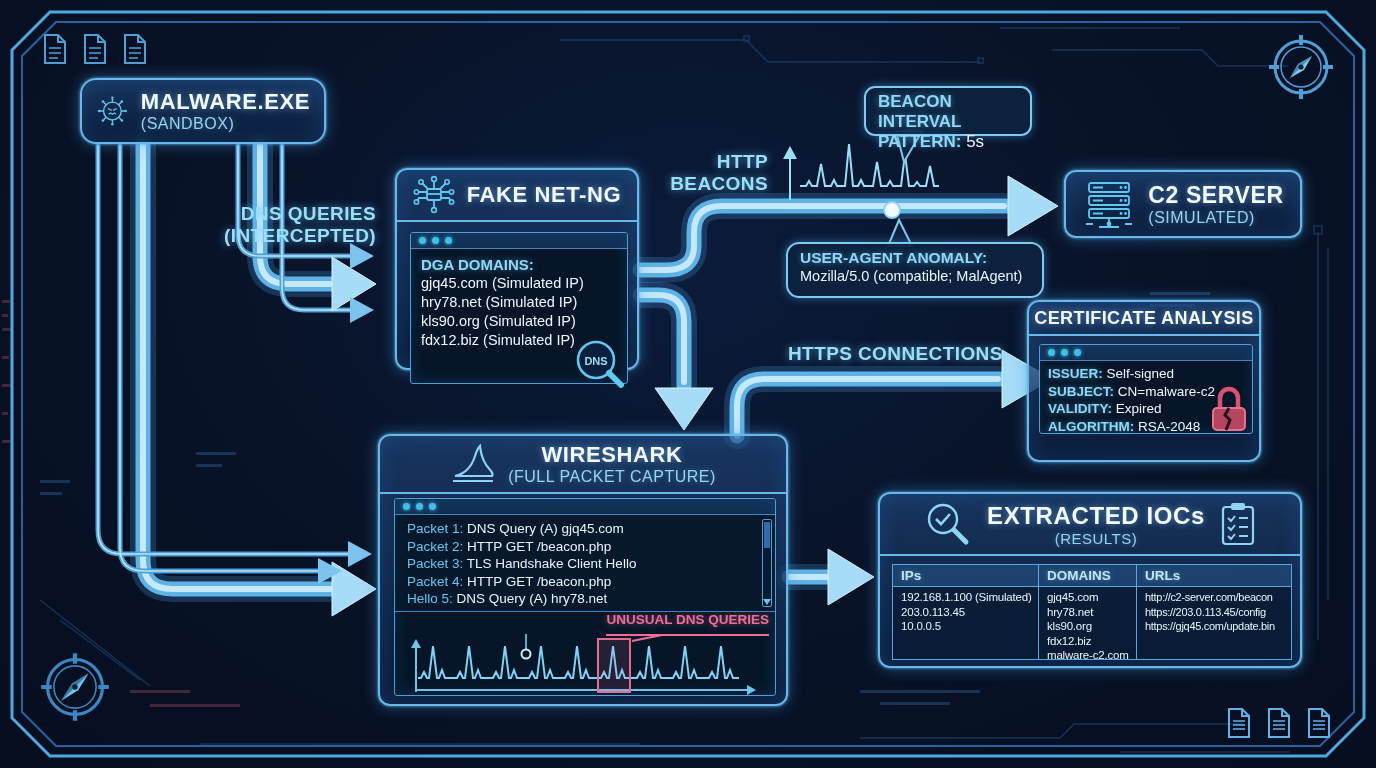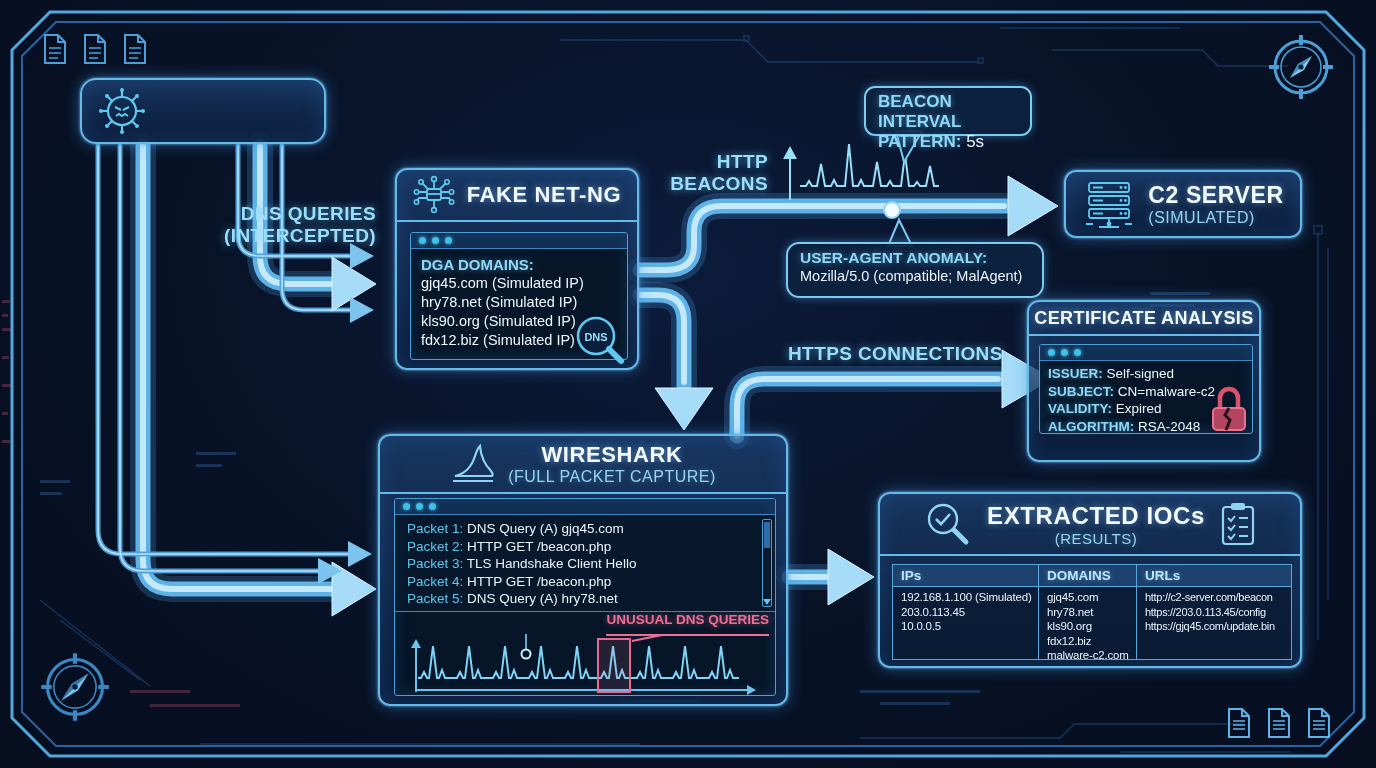--- a/index.html
+++ b/index.html
@@ -36,21 +36,21 @@
 
   
   #malware-box { left:80px; top:78px; width:246px; height:66px; border-radius:16px;
     display:flex; align-items:center; gap:12px; padding:0 14px; }
   #malware-box .ttl { font-size:22px; }
   #malware-box .sub { font-size:16px; }
 
   #fakenet-box { left:395px; top:168px; width:244px; height:202px; }
   #fakenet-header { height:52px; border-bottom:2px solid #66b9e8; }
   #fakenet-header .ttl { font-size:22px; }
-  #fakenet-win { position:absolute; left:13px; top:62px; width:218px; height:128px; }
+  #fakenet-win { position:absolute; left:13px; top:62px; width:218px; height:152px; }
   #fakenet-win .content { padding:6px 10px; font-size:14.5px; line-height:19px; }
   #fakenet-win .cy { font-size:15px; }
   #dns-badge { position:absolute; right:-4px; bottom:-12px; width:62px; height:62px; }
 
   #c2-box { left:1064px; top:170px; width:238px; height:68px;
     display:flex; align-items:center; justify-content:center; gap:12px; }
   #c2-box .ttl { font-size:23px; }
   #c2-box .sub { font-size:16px; }
 
   #cert-box { left:1027px; top:300px; width:234px; height:162px; }
@@ -302,20 +302,24 @@
           <circle cx="26" cy="47" r="2"></circle>
           <circle cx="5" cy="26" r="2"></circle>
           <circle cx="47" cy="26" r="2"></circle>
         <circle cx="11" cy="11" r="2"></circle>
           <circle cx="41" cy="11" r="2"></circle>
           <circle cx="11" cy="41" r="2"></circle>
           <circle cx="41" cy="41" r="2"></circle>
       </g>
       <path d="M19,22 l6,3 M33,22 l-6,3 M20,31 l3,-2 3,2 3,-2 3,2" stroke="#5fc8f0" stroke-width="2" fill="none"></path>
     </svg>
+    <div>
+      <div class="ttl">MALWARE.EXE</div>
+      <div class="sub">(SANDBOX)</div>
+    </div>
   </div>
 
   <div class="edge-label" id="lbl-dns">
     <div>DNS QUERIES</div>
     <div>(INTERCEPTED)</div>
   </div>
 
   <div class="node" id="fakenet-box">
     <div class="node-header" id="fakenet-header">
       <svg width="42" height="42" viewBox="0 0 42 42">
@@ -445,21 +449,21 @@
       <div class="dots">
           <span class="dot"></span>
           <span class="dot"></span>
           <span class="dot"></span>
         </div>
       <div id="pkt-area">
         <div class="pkt-row"><span class="pkt-label">Packet 1:</span> <span class="pkt-text">DNS Query (A) gjq45.com</span></div>
         <div class="pkt-row"><span class="pkt-label">Packet 2:</span> <span class="pkt-text">HTTP GET /beacon.php</span></div>
         <div class="pkt-row"><span class="pkt-label">Packet 3:</span> <span class="pkt-text">TLS Handshake Client Hello</span></div>
         <div class="pkt-row"><span class="pkt-label">Packet 4:</span> <span class="pkt-text">HTTP GET /beacon.php</span></div>
-        <div class="pkt-row"><span class="pkt-label">Packet 5:</span> <span class="pkt-text">DNS Query (A) hry78.net</span></div>
+        <div class="pkt-row"><span class="pkt-label">Hello 5:</span> <span class="pkt-text">DNS Query (A) hry78.net</span></div>
         <div id="pkt-scroll">
           <div id="pkt-thumb"></div>
           <div id="pkt-down"></div>
         </div>
       </div>
       <div id="tl-labels">
         <div id="tl-anom">UNUSUAL DNS QUERIES</div>
       </div>
       <svg width="378" height="62" viewBox="0 0 356 62">
         <g stroke="#6fc2ec" stroke-width="2" fill="none">

